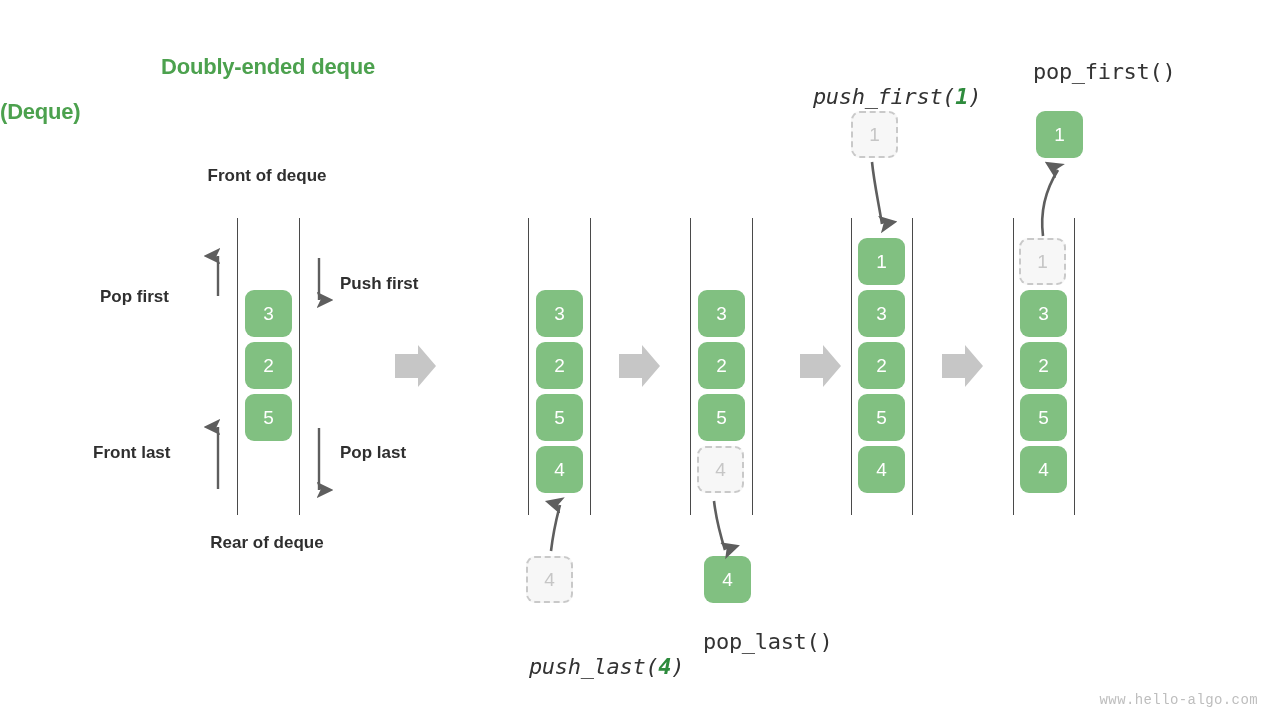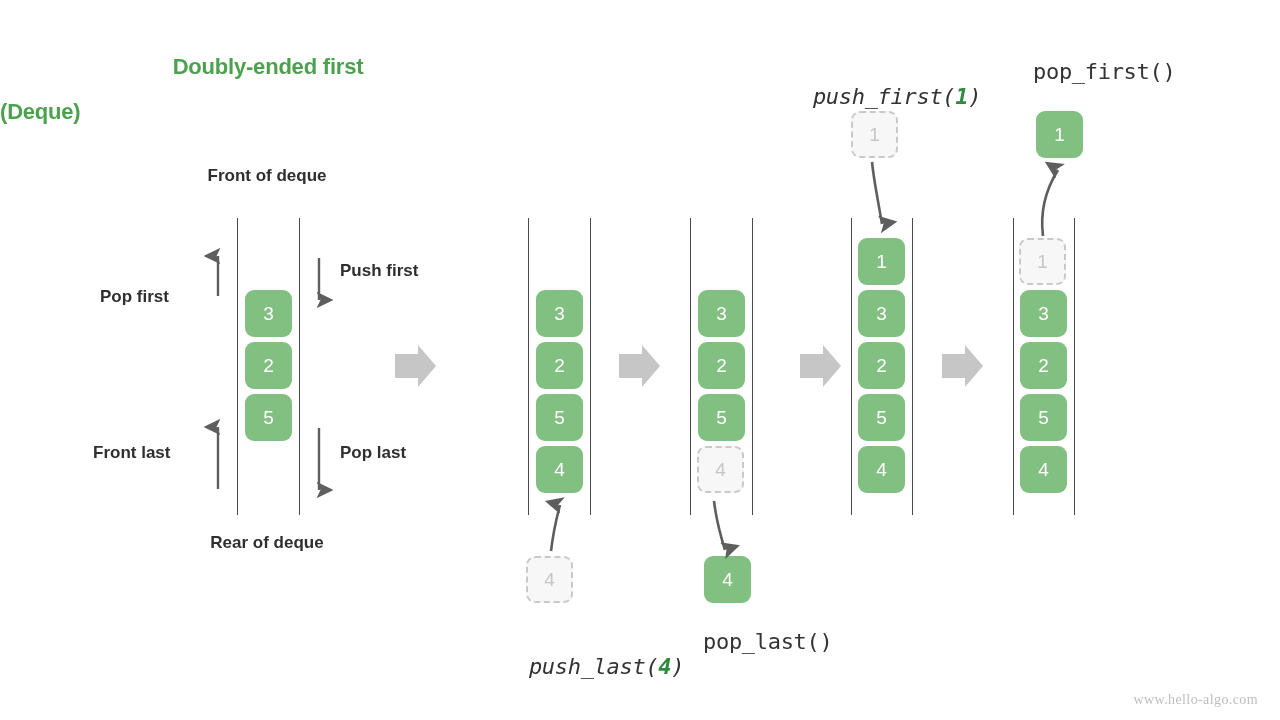--- a/index.html
+++ b/index.html
@@ -98,53 +98,53 @@
   }
   .code-label .arg {
     color: #2E8B3D;
     font-weight: bold;
   }
 
   
   .watermark {
     right: 22px;
     bottom: 12px;
-    font-family: Liberation Serif, serif;
+    font-family: Liberation Mono, monospace;
     font-size: 14px;
     color: #BEBEBE;
     letter-spacing: 0.4px;
   }
 
   svg.overlay {
     position: absolute;
     left: 0;
     top: 0;
     width: 1280px;
     height: 720px;
     pointer-events: none;
   }
 </style>
 </head>
 <body>
 
-<div class="abs title">Doubly-ended first</div>
+<div class="abs title">Doubly-ended deque</div>
 <div class="abs title-line2">(Deque)</div>
 
 <div class="abs edge-label front-label">Front of deque</div>
 <div class="abs edge-label rear-label">Rear of deque</div>
 
 <div class="abs rail" style="left:237px;"></div>
 <div class="abs rail" style="left:299px;"></div>
 
 <div class="abs box solid" style="left:245px; top:290px;">3</div>
 <div class="abs box solid" style="left:245px; top:342px;">2</div>
 <div class="abs box solid" style="left:245px; top:394px;">5</div>
 
 <div class="abs op-label" style="left:100px; top:271px;margin-top:16px;">Pop first</div>
-<div class="abs op-label" style="left:340px; top:261px;">Push first</div>
+<div class="abs op-label" style="left:340px; top:274px;">Push first</div>
 <div class="abs op-label" style="left:93px; top:443px;">Front last</div>
 <div class="abs op-label" style="left:340px; top:443px;">Pop last</div>
 
 <div class="abs rail" style="left:528px;"></div>
 <div class="abs rail" style="left:590px;"></div>
 
 <div class="abs box solid" style="left:536px; top:290px;">3</div>
 <div class="abs box solid" style="left:536px; top:342px;">2</div>
 <div class="abs box solid" style="left:536px; top:394px;">5</div>
 <div class="abs box solid" style="left:536px; top:446px;">4</div>

